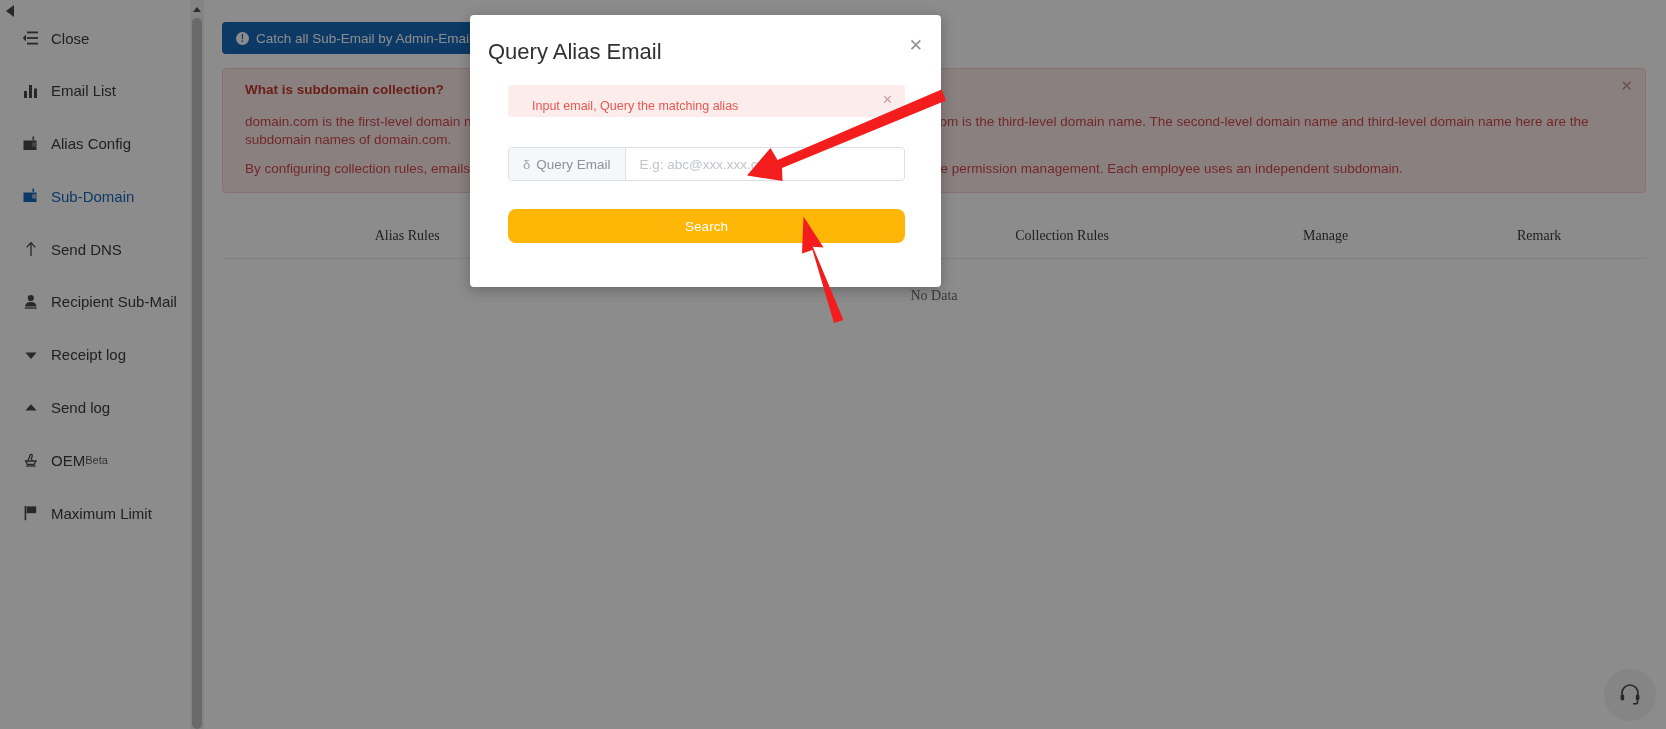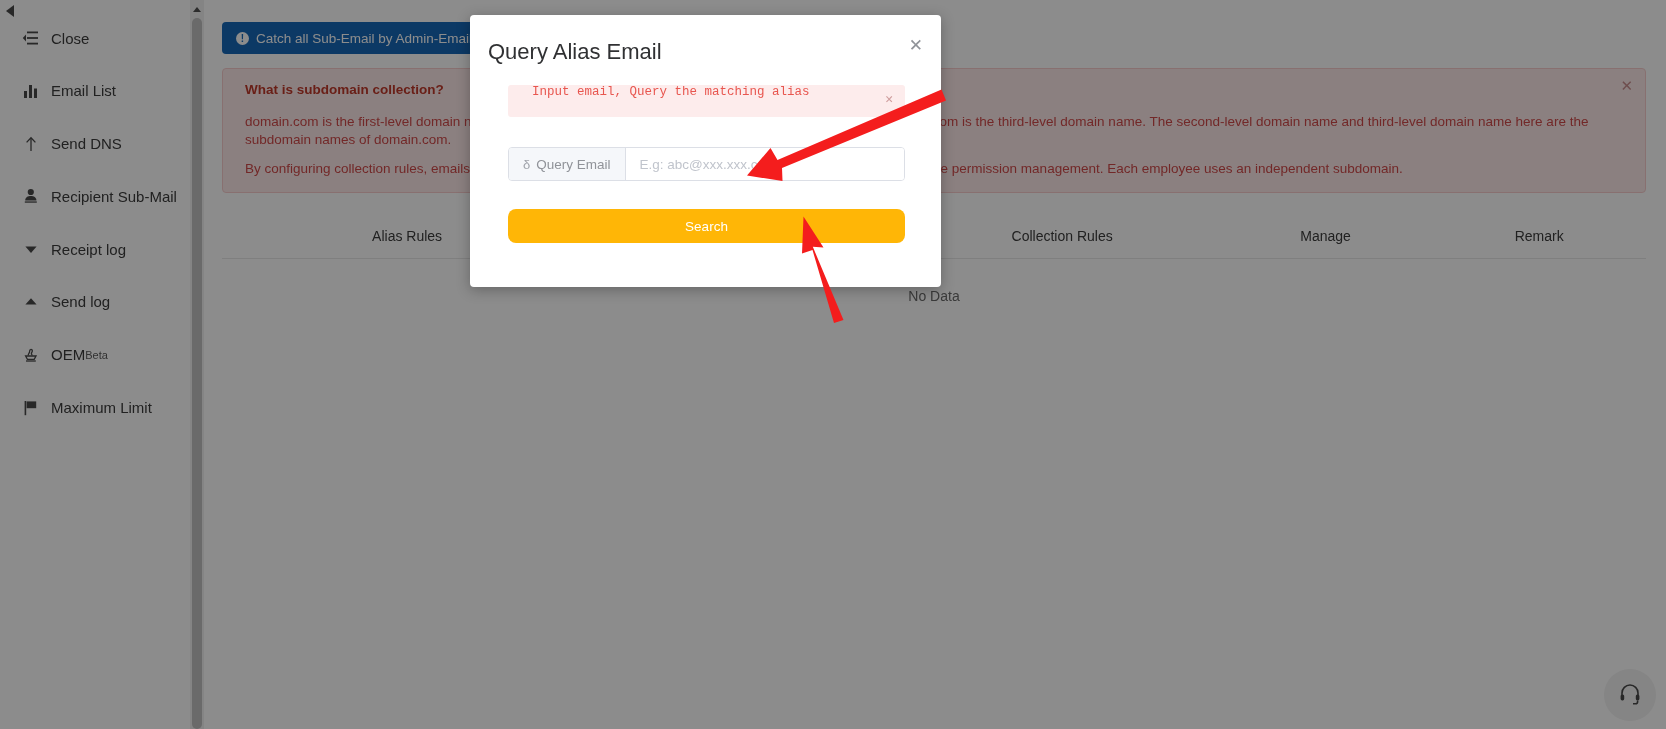--- a/index.html
+++ b/index.html
@@ -149,21 +149,21 @@
   .banner-close {
     position: absolute;
     right: 12px; top: 9px;
     font-size: 15px;
     color: #c98f8f;
     cursor: pointer;
     line-height: 1;
   }
 
   
-  .data-table { margin-top: 22px; width: 100%; }
+  .data-table { margin-top: 22px; width: 100%; font-family: Liberation Serif, serif; }
   .table-head {
     display: flex;
     align-items: center;
     height: 44px;
     border-bottom: 1px solid #e8e8e8;
   }
   .th {
     font-size: 14px;
     color: #3c3c3c;
     font-weight: normal;
@@ -233,25 +233,24 @@
     line-height: 1;
   }
   .modal-body { padding: 20px 36px 0 38px; }
 
   .modal-alert {
     position: relative;
     background: #fdecec;
     border-radius: 3px;
     height: 32px;
     display: flex;
-    align-items: flex-start;
-    padding: 0 28px 12px 24px;
+    align-items: flex-end;
+    padding: 0 28px 4px 24px;
     color: #e8564f;
     font-size: 12.5px;
-    font-family: Liberation Mono, monospace;
   }
   .modal-alert .alert-close {
     position: absolute;
     right: 12px; top: 8px;
     font-size: 13px;
     color: #cf9d9d;
     cursor: pointer;
     line-height: 1;
   }
 
@@ -337,21 +336,45 @@
             <g fill="#4a4a4a">
               <rect x="2" y="9" width="3" height="7"></rect>
               <rect x="7" y="3" width="3" height="13"></rect>
               <rect x="12" y="6.5" width="3" height="9.5"></rect>
             </g>
           </svg>
       </span>
       <span class="nav-label">Email List</span>
     </div>
 
-
+    <div class="nav-item">
+      <span class="nav-icon">
+        <svg width="18" height="18" viewBox="0 0 18 18">
+            <g fill="#4a4a4a">
+              <path d="M1.5 5.5 H14.5 V15 H1.5 Z"></path>
+              <path d="M10.5 1.5 h1.6 v3.4 h-1.6 z"></path>
+              <circle cx="12.1" cy="9.5" r="2.4" fill="#808080"></circle>
+            </g>
+          </svg>
+      </span>
+      <span class="nav-label">Alias Config</span>
+    </div>
+
+    <div class="nav-item active">
+      <span class="nav-icon">
+        <svg width="18" height="18" viewBox="0 0 18 18">
+            <g fill="#1668b8">
+              <path d="M1.5 5.5 H14.5 V15 H1.5 Z"></path>
+              <path d="M10.5 1.5 h1.6 v3.4 h-1.6 z"></path>
+              <circle cx="12.1" cy="9.5" r="2.4" fill="#9fb9d4"></circle>
+            </g>
+          </svg>
+      </span>
+      <span class="nav-label">Sub-Domain</span>
+    </div>
 
 
 
 
     <div class="nav-item">
       <span class="nav-icon">
         <svg width="18" height="18" viewBox="0 0 18 18">
             <g stroke="#4a4a4a" stroke-width="1.3" fill="none">
               <path d="M9 16 V3"></path>
               <path d="M4.6 7.4 L9 2.8 L13.4 7.4"></path>

